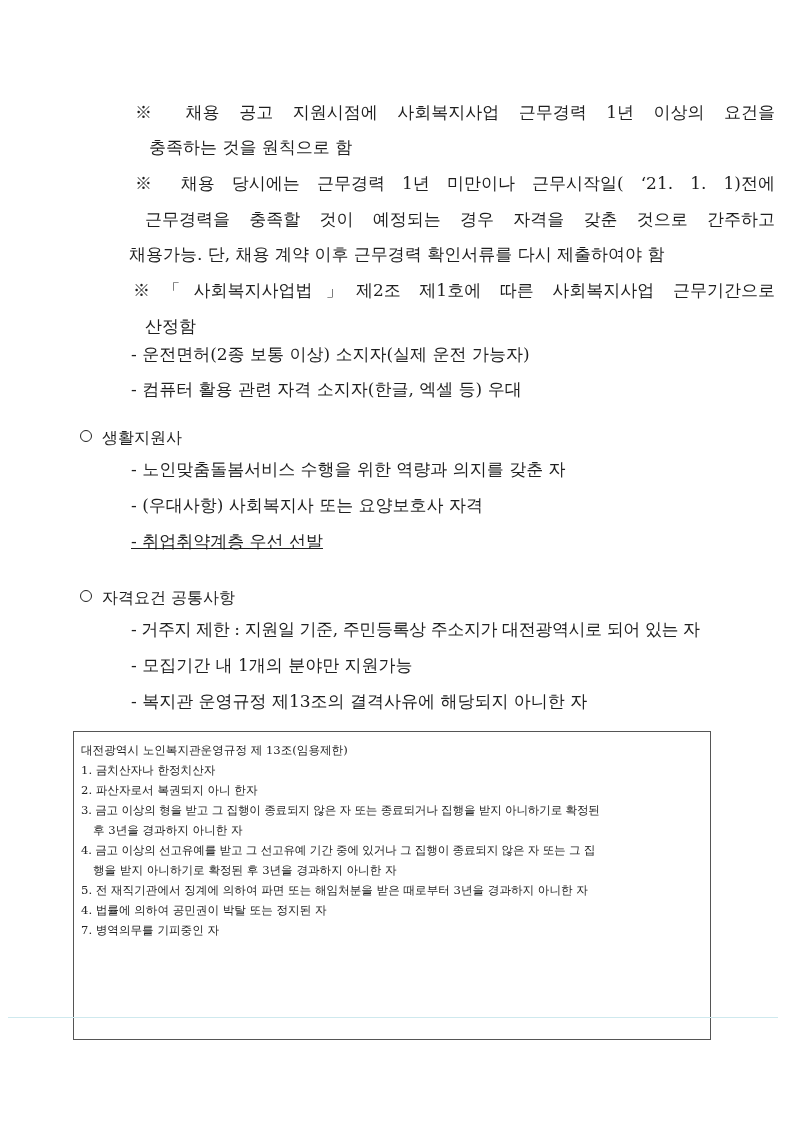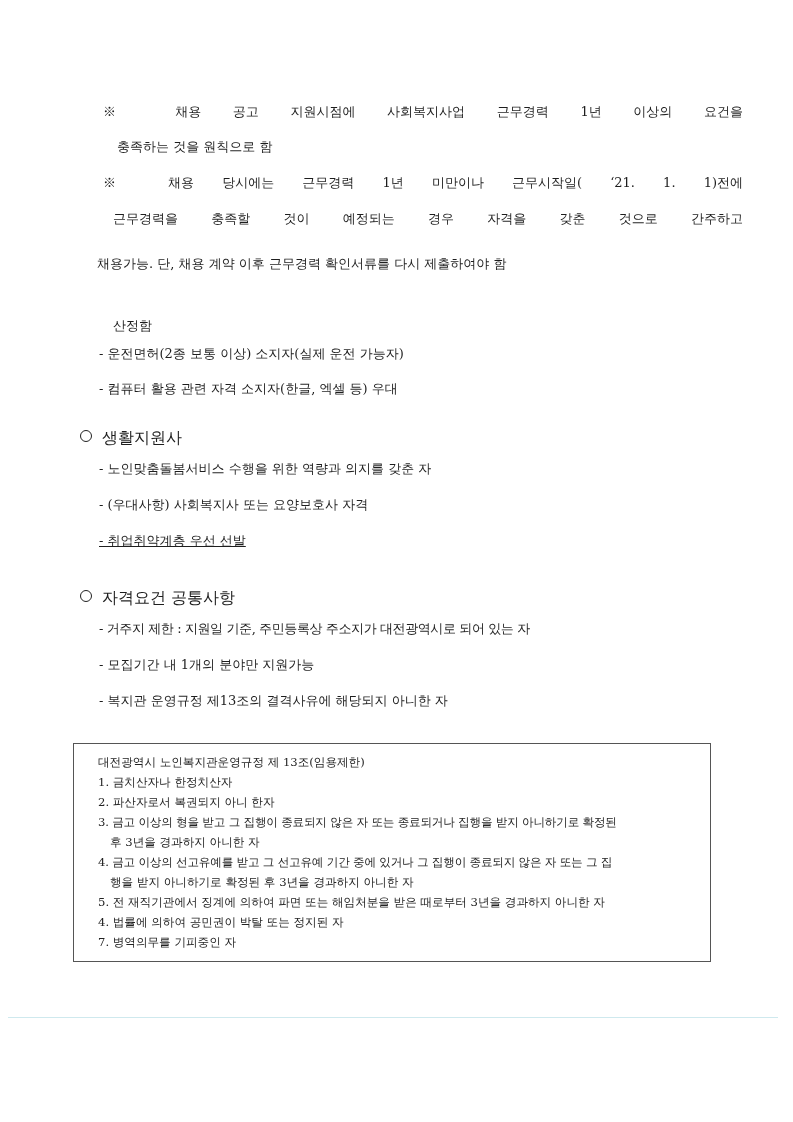--- a/index.html
+++ b/index.html
@@ -16,23 +16,24 @@
       color: #1e1e1e;
     }
     .page {
       position: absolute;
       left: 0; top: 0;
       width: 793px; height: 1122px;
     }
     .line {
       position: absolute;
       white-space: nowrap;
-      font-size: 13px;
+      font-size: 17px;
       line-height: 22px;
       letter-spacing: 0px;
+      margin-left: 32px;
     }
     .just {
       text-align: justify;
       text-align-last: justify;
       white-space: normal;
     }
     .section-head {
       position: absolute;
       font-size: 16px;
       line-height: 22px;
@@ -45,28 +46,27 @@
       border: 1.4px solid #222;
       border-radius: 50%;
       margin-right: 10px;
       vertical-align: 1px;
     }
     .rule-box {
       position: absolute;
       left: 73px;
       top: 731px;
       width: 638px;
-      height: 219px;
+      height: 309px;
       border: 1.2px solid #555;
       box-sizing: border-box;
-      padding: 8px 8px 0 24px;
+      padding: 8px 8px 0 7px;
       font-size: 11.6px;
       line-height: 20px;
       color: #222;
-      margin-top: 12px;
     }
     .rule-box .r {
       white-space: nowrap;
     }
     .rule-box .r.cont {
       padding-left: 12px;
     }
     .faint-rule {
       position: absolute;
       left: 8px;
@@ -79,22 +79,23 @@
 </head>
 <body>
 
 <div class="page">
 
   <div class="line just" style="left:103px; top:101px; width:640px;">※ 채용 공고 지원시점에 사회복지사업 근무경력 1년 이상의 요건을</div>
   <div class="line" style="left:117px; top:136px;text-align:center;">충족하는 것을 원칙으로 함</div>
 
   <div class="line just" style="left:103px; top:172px; width:640px;">※ 채용 당시에는 근무경력 1년 미만이나 근무시작일( ‘21. 1. 1)전에</div>
   <div class="line just" style="left:113px; top:208px; width:630px;">근무경력을 충족할 것이 예정되는 경우 자격을 갖춘 것으로 간주하고</div>
-  <div class="line" style="left:97px; top:253px;">채용가능. 단, 채용 계약 이후 근무경력 확인서류를 다시 제출하여야 함</div>
+  <div class="line" style="left:97px; top:243px;">채용가능. 단, 채용 계약 이후 근무경력 확인서류를 다시 제출하여야 함</div>
 
+  <div class="line just" style="left:101px; top:279px; width:642px;">※「사회복지사업법」제2조  제1호에  따른  사회복지사업  근무기간으로</div>
   <div class="line" style="left:113px; top:315px;">산정함</div>
 
   <div class="line" style="left:99px; top:343px;">- 운전면허(2종 보통 이상) 소지자(실제 운전 가능자)</div>
   <div class="line" style="left:99px; top:378px;">- 컴퓨터 활용 관련 자격 소지자(한글, 엑셀 등) 우대</div>
 
   <div class="section-head" style="left:80px; top:427px;">
     <span class="circle-bullet"></span><span>생활지원사</span>
   </div>
   <div class="line" style="left:99px; top:458px;">- 노인맞춤돌봄서비스 수행을 위한 역량과 의지를 갖춘 자</div>
   <div class="line" style="left:99px; top:494px;">- (우대사항) 사회복지사 또는 요양보호사 자격</div>

